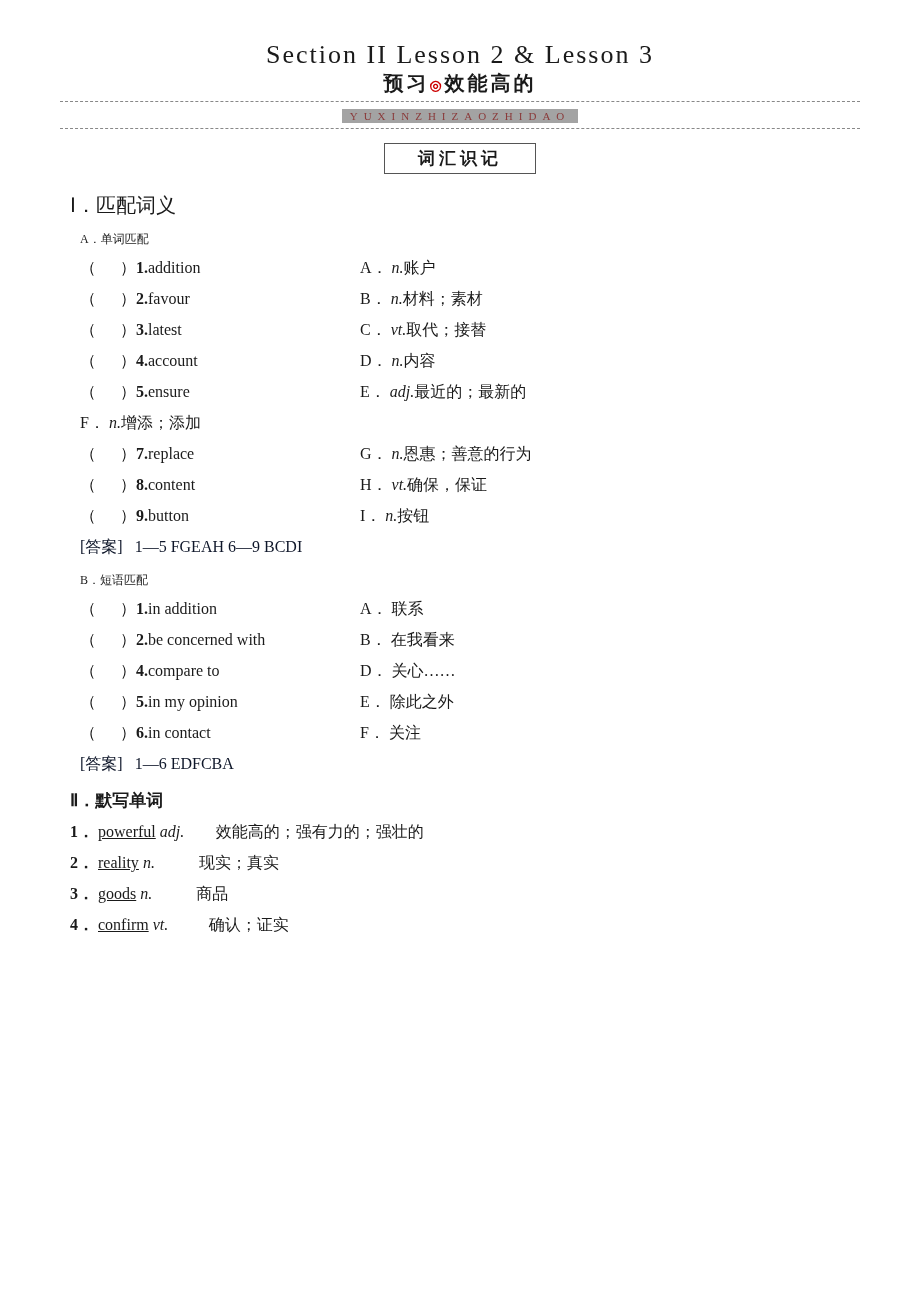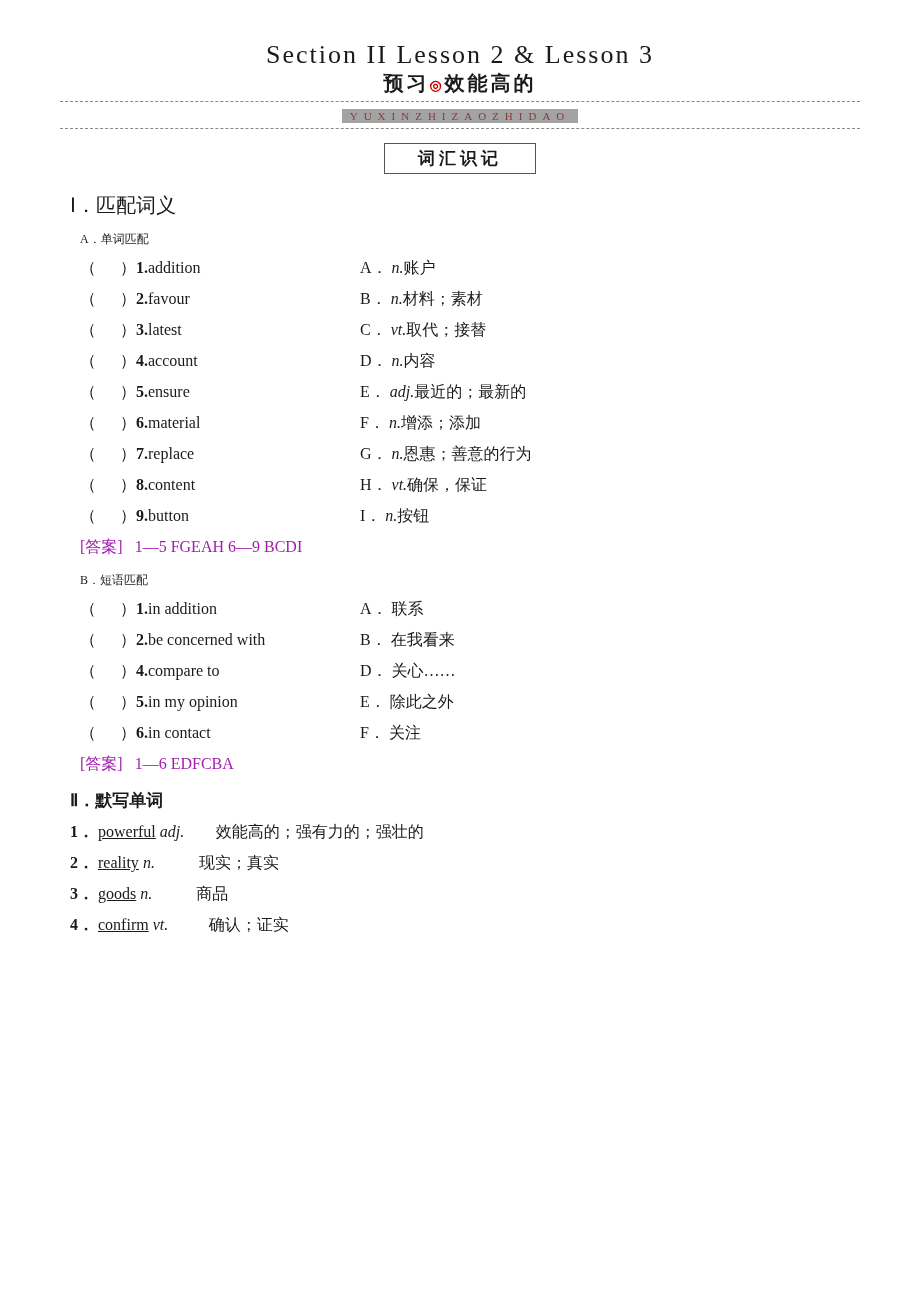--- a/index.html
+++ b/index.html
@@ -92,21 +92,21 @@
     .item-label {
       min-width: 280px;
       font-size: 16px;
     }
 
     .match-answer {
       font-size: 16px;
     }
 
     .answer-line {
-      color: #a21caf;
+      color: #0f172a;
       font-size: 16px;
       margin: 8px 0 14px 20px;
     }
 
     .dictation-section {
       margin-top: 14px;
     }
 
     .dict-row {
       display: flex;
@@ -183,21 +183,20 @@
     </div>
     <div class="match-row">
       <span class="item-label">（&nbsp;&nbsp;&nbsp;&nbsp;&nbsp;&nbsp;）<strong>4.</strong>account</span>
       <span class="match-answer">D． <em>n.</em>内容</span>
     </div>
     <div class="match-row">
       <span class="item-label">（&nbsp;&nbsp;&nbsp;&nbsp;&nbsp;&nbsp;）<strong>5.</strong>ensure</span>
       <span class="match-answer">E． <em>adj.</em>最近的；最新的</span>
     </div>
     <div class="match-row">
-      <span class="item-label">（&nbsp;&nbsp;&nbsp;&nbsp;&nbsp;&nbsp;）<strong>6.</strong>material</span>
       <span class="match-answer">F． <em>n.</em>增添；添加</span>
     </div>
     <div class="match-row">
       <span class="item-label">（&nbsp;&nbsp;&nbsp;&nbsp;&nbsp;&nbsp;）<strong>7.</strong>replace</span>
       <span class="match-answer">G． <em>n.</em>恩惠；善意的行为</span>
     </div>
     <div class="match-row">
       <span class="item-label">（&nbsp;&nbsp;&nbsp;&nbsp;&nbsp;&nbsp;）<strong>8.</strong>content</span>
       <span class="match-answer">H． <em>vt.</em>确保，保证</span>
     </div>

